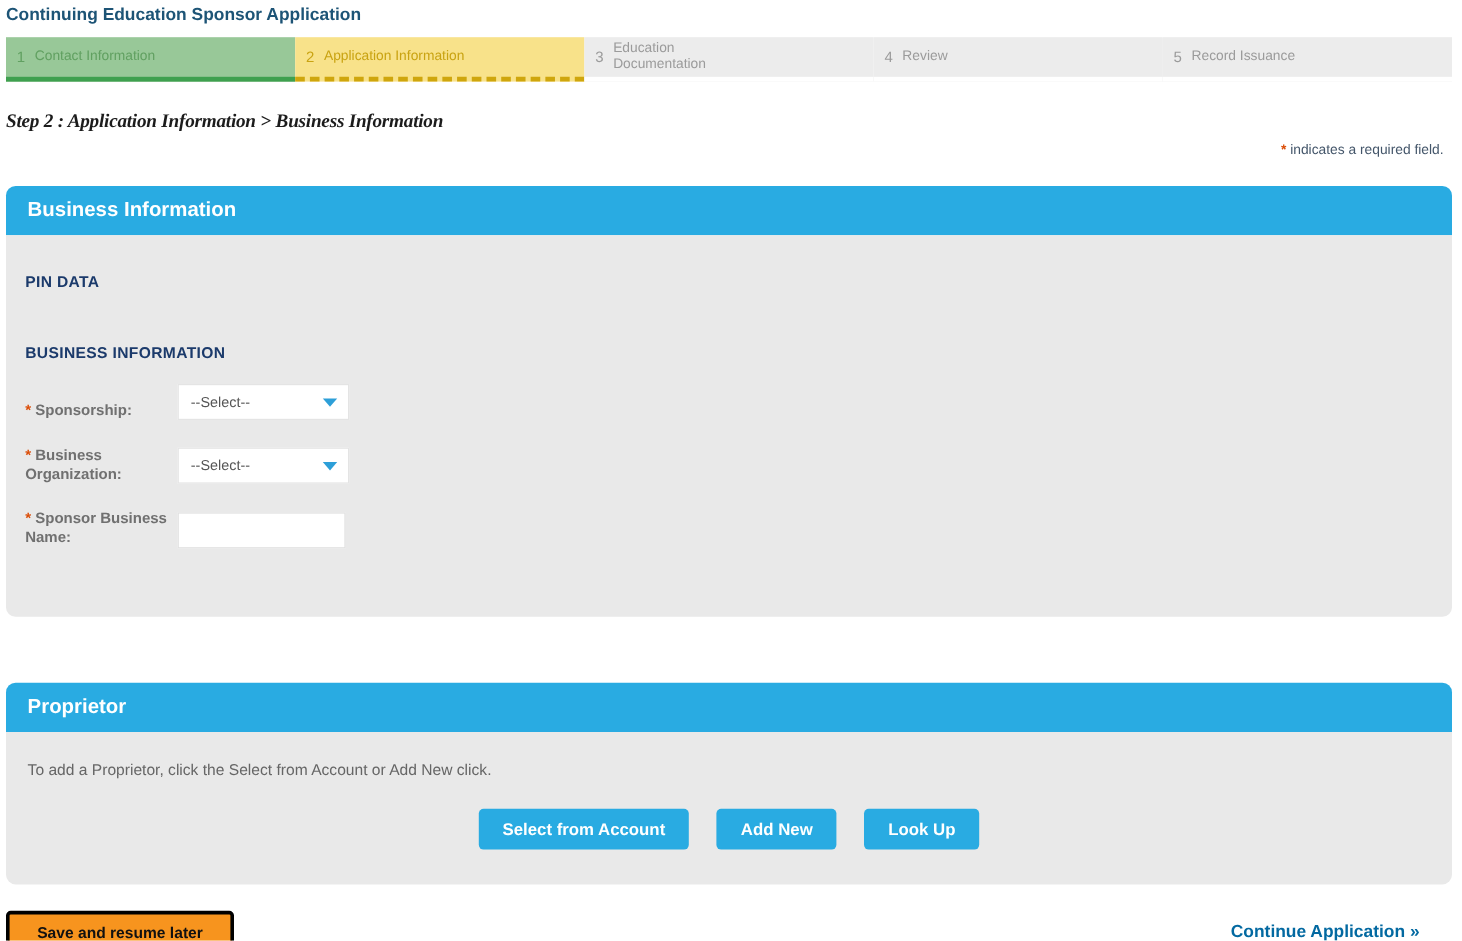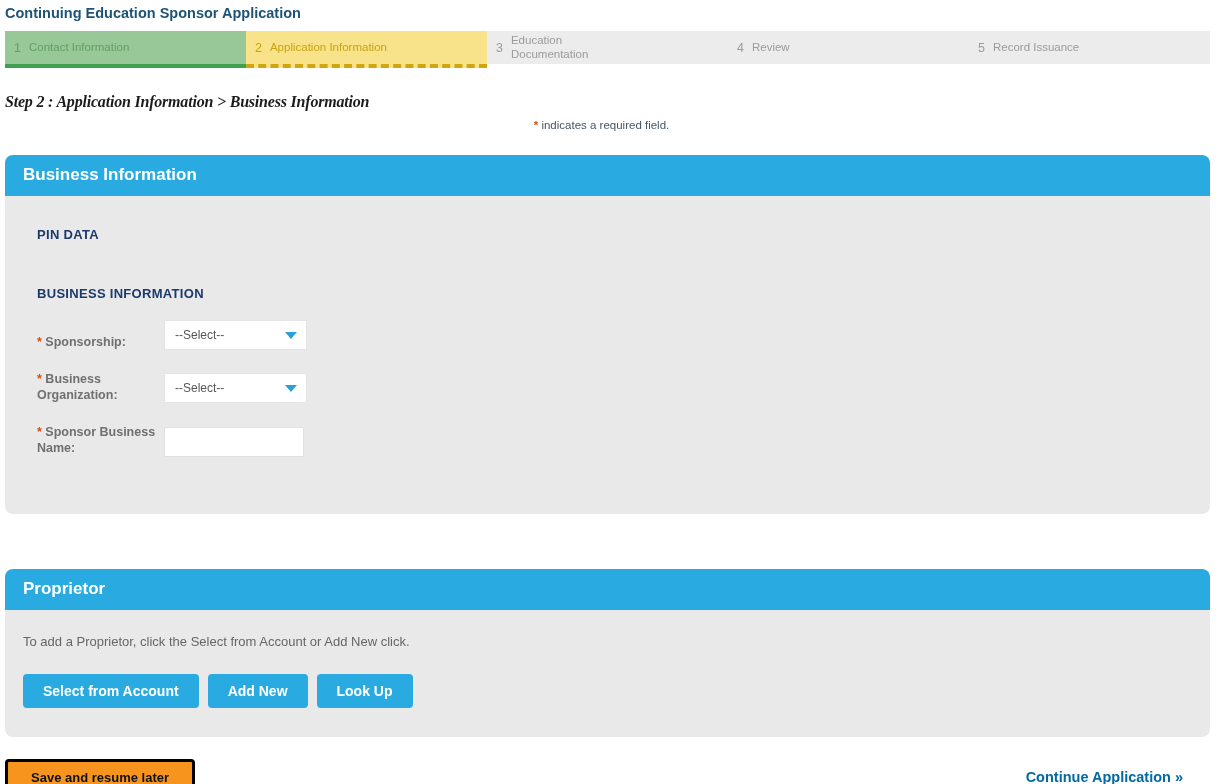--- a/index.html
+++ b/index.html
@@ -17,50 +17,50 @@
   .step .num { font-size:12.5px; margin-right:8px; }
   .step .lbl { font-size:11.5px; line-height:1.18; max-width:125px; }
   .step.completed { background:#98C898; border-bottom:4px solid #3FA04F; color:#61A061; }
   .step.current   { background:#F8E28A; border-bottom:4px dashed #CFA60D; color:#C9A312; }
   .step.upcoming  { background:#ECECEC; border-bottom:4px solid #ffffff; color:#9B9B9B; }
   
   .step-heading {
     margin:25px 0 0 5px; font-size:16px; font-weight:bold; font-style:italic;
     color:#1c1c1c; letter-spacing:-0.2px;font-family:Liberation Serif, serif;
   }
-  .required-note { text-align:center; margin:8px 15px 0 0; font-size:11.5px; color:#44566a; }
+  .required-note { text-align:right; margin:8px 15px 0 0; font-size:11.5px; color:#44566a; }
   .required-note .ast { color:#DB4E09; font-weight:bold; }
   
   .panel { margin:0 8px 0 5px; }
   .panel.business { margin-top:24px; }
   .panel.proprietor { margin-top:55px; }
   .panel-header {
     background:#29ABE2; border-radius:8px 8px 0 0; padding:10px 18px 11px;
     color:#fff; font-weight:bold; font-size:17px;
   }
   .panel-body { background:#E9E9E9; border-radius:0 0 8px 8px; }
-  .business-body { padding:25px 32px 42px; }
+  .business-body { padding:25px 16px 42px; }
   .sub-heading { font-size:13px; font-weight:bold; color:#1b3a6b; letter-spacing:0.3px; }
   .sub-heading.pin { margin-top:6px; }
   .sub-heading.info { margin-top:44px; }
   .form { margin-top:19px; }
   .frow { display:flex; align-items:flex-end; margin-bottom:15px; }
   .flabel { width:127px; font-size:12.5px; font-weight:bold; color:#707070; line-height:1.25; padding-top:7px; }
   .flabel .ast { color:#DB4E09; }
   .select {
     width:143px; height:30px; background:#ffffff; border:1px solid #E4E4E4;
     display:flex; align-items:center; justify-content:space-between;
     padding:0 9px 0 10px; font-size:12px; color:#555; cursor:pointer;
   }
   .tri { width:0; height:0; border-left:6px solid transparent; border-right:6px solid transparent; border-top:7px solid #2D9FD8; }
   .text-input { width:140px; height:30px; border:1px solid #E0E0E0; background:#fff; padding:0 8px; font-size:13px; font-family:inherit; }
   
   .prop-body { padding:24px 18px 29px; }
   .instruction { font-size:13px; color:#666; }
-  .btn-row { margin-top:25px; display:flex; gap:9px; }
+  .btn-row { margin-top:25px; display:flex; gap:23px;justify-content:center; }
   .btn-blue {
     background:#29ABE2; color:#fff; border:none; border-radius:4px;
     font-weight:bold; font-size:14px; padding:9px 20px; font-family:inherit; cursor:pointer;
   }
   
   .footer { display:flex; justify-content:space-between; align-items:center; margin:22px 8px 0 5px; }
   .btn-save {
     background:#F7941E; border:3px solid #000; border-radius:4px;
     font-weight:bold; font-size:13px; color:#111; padding:8px 23px;
     font-family:inherit; cursor:pointer;

